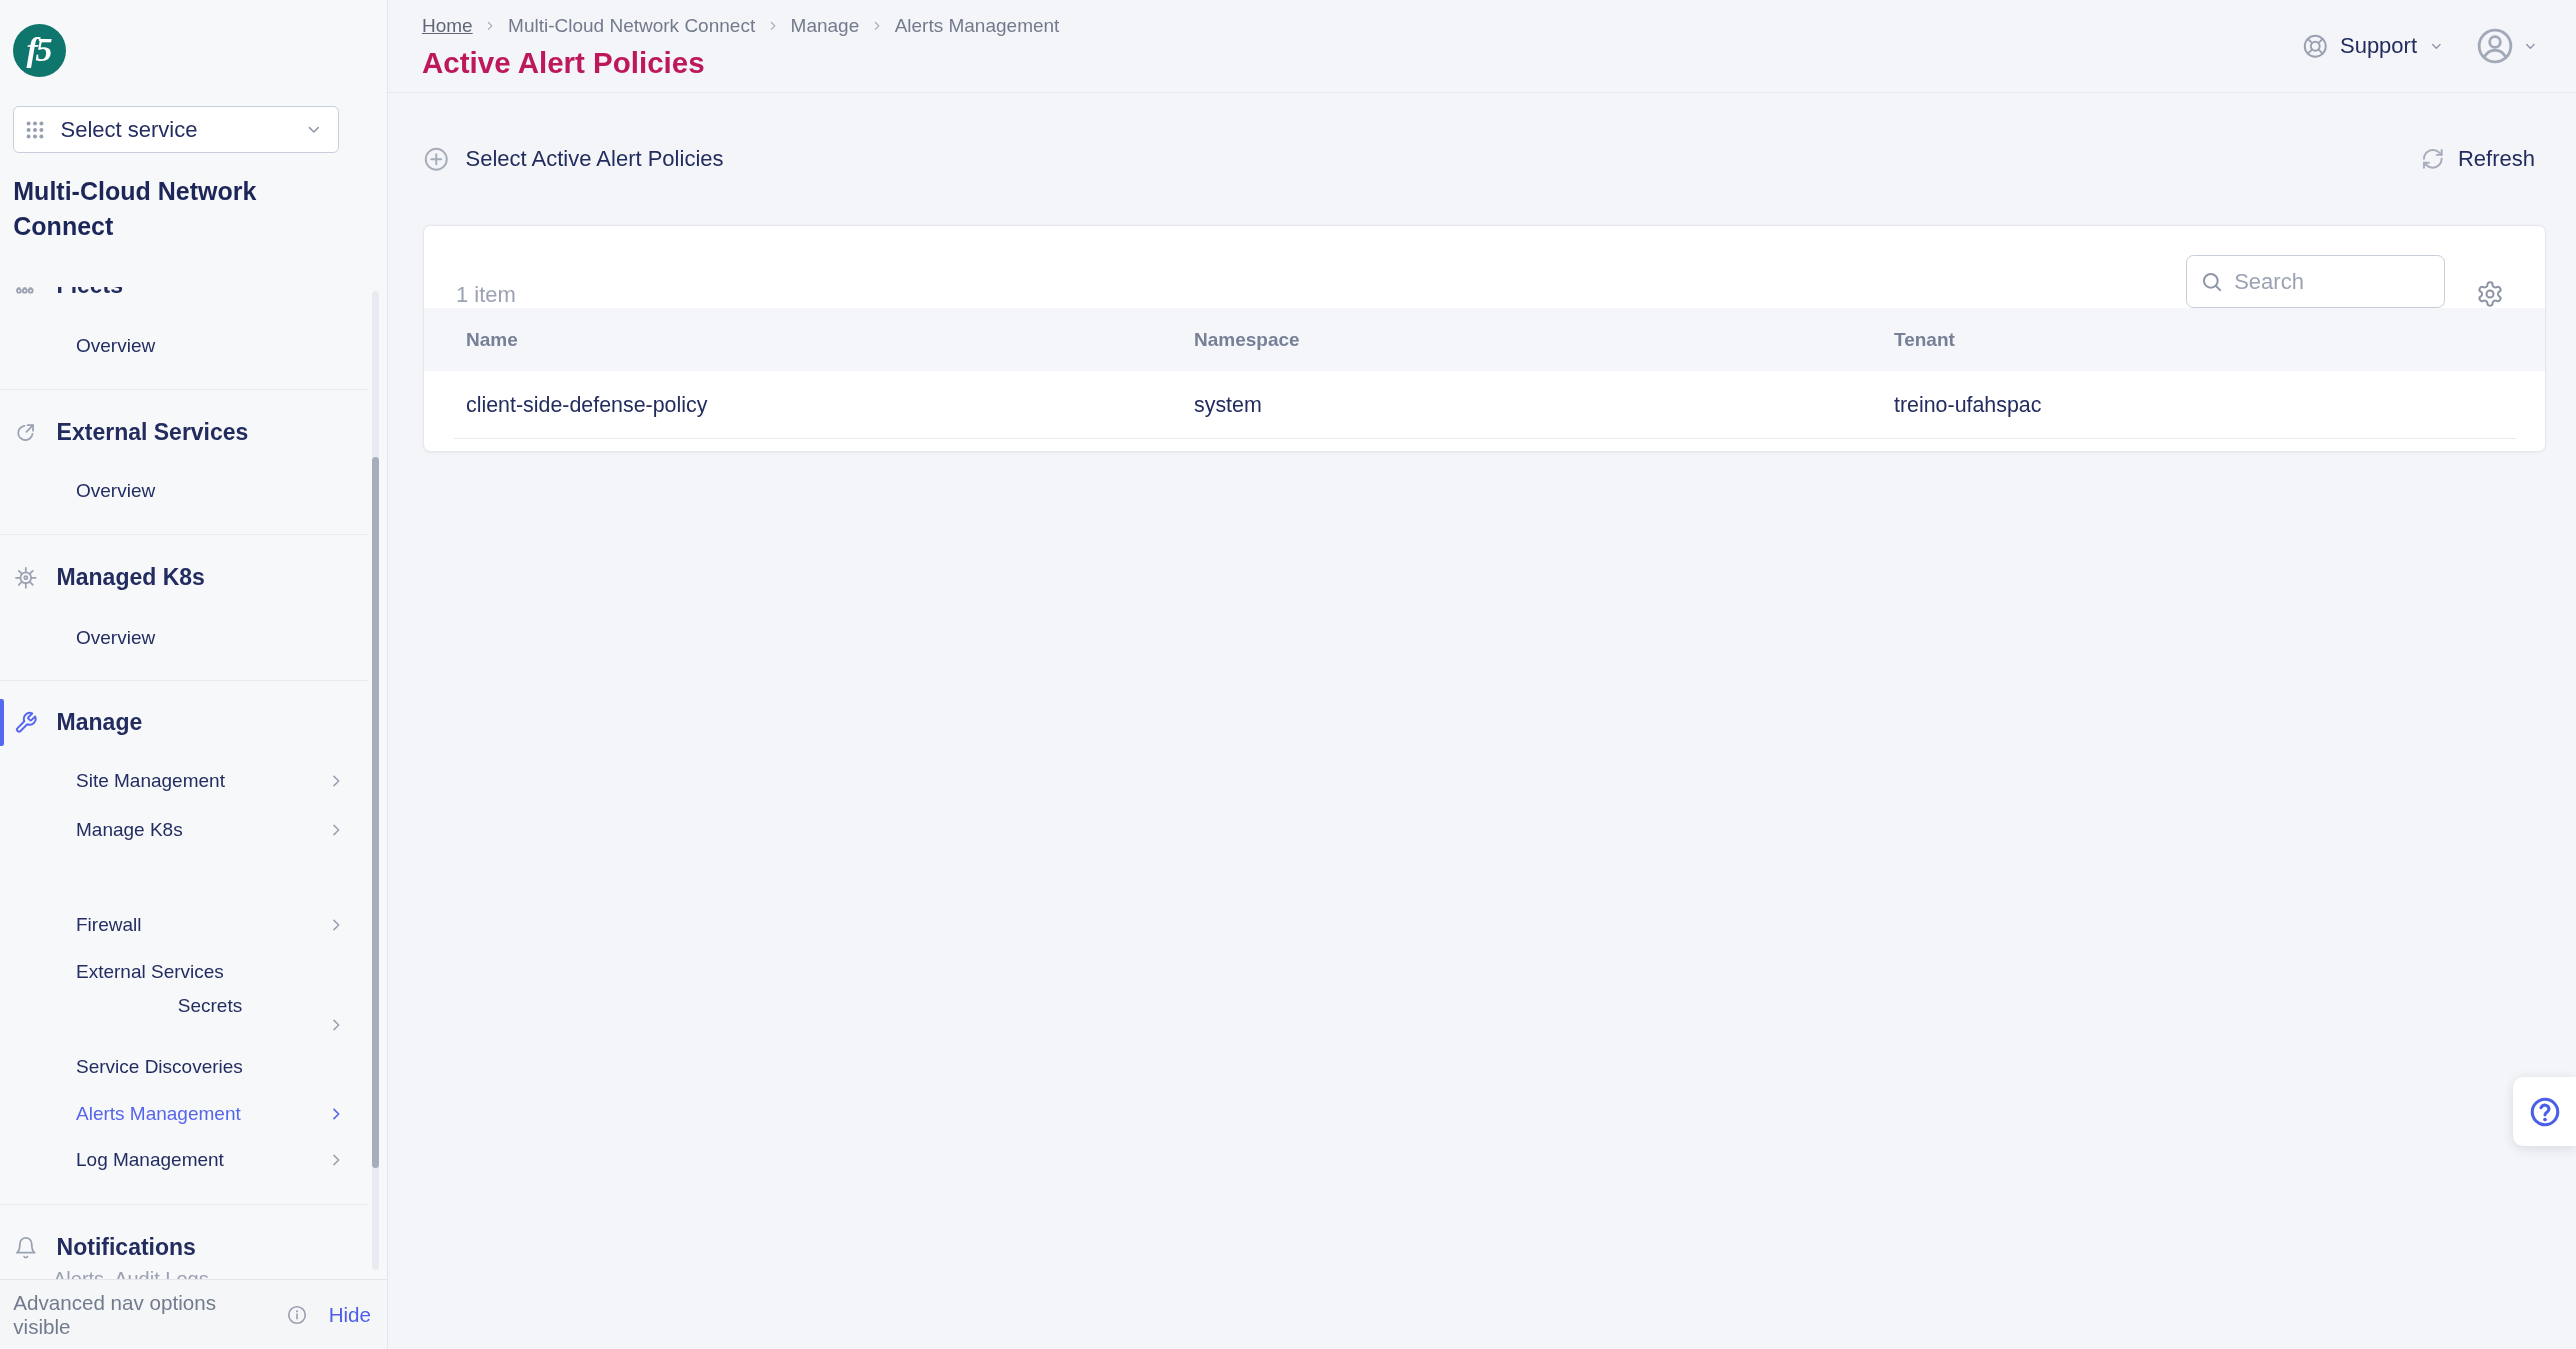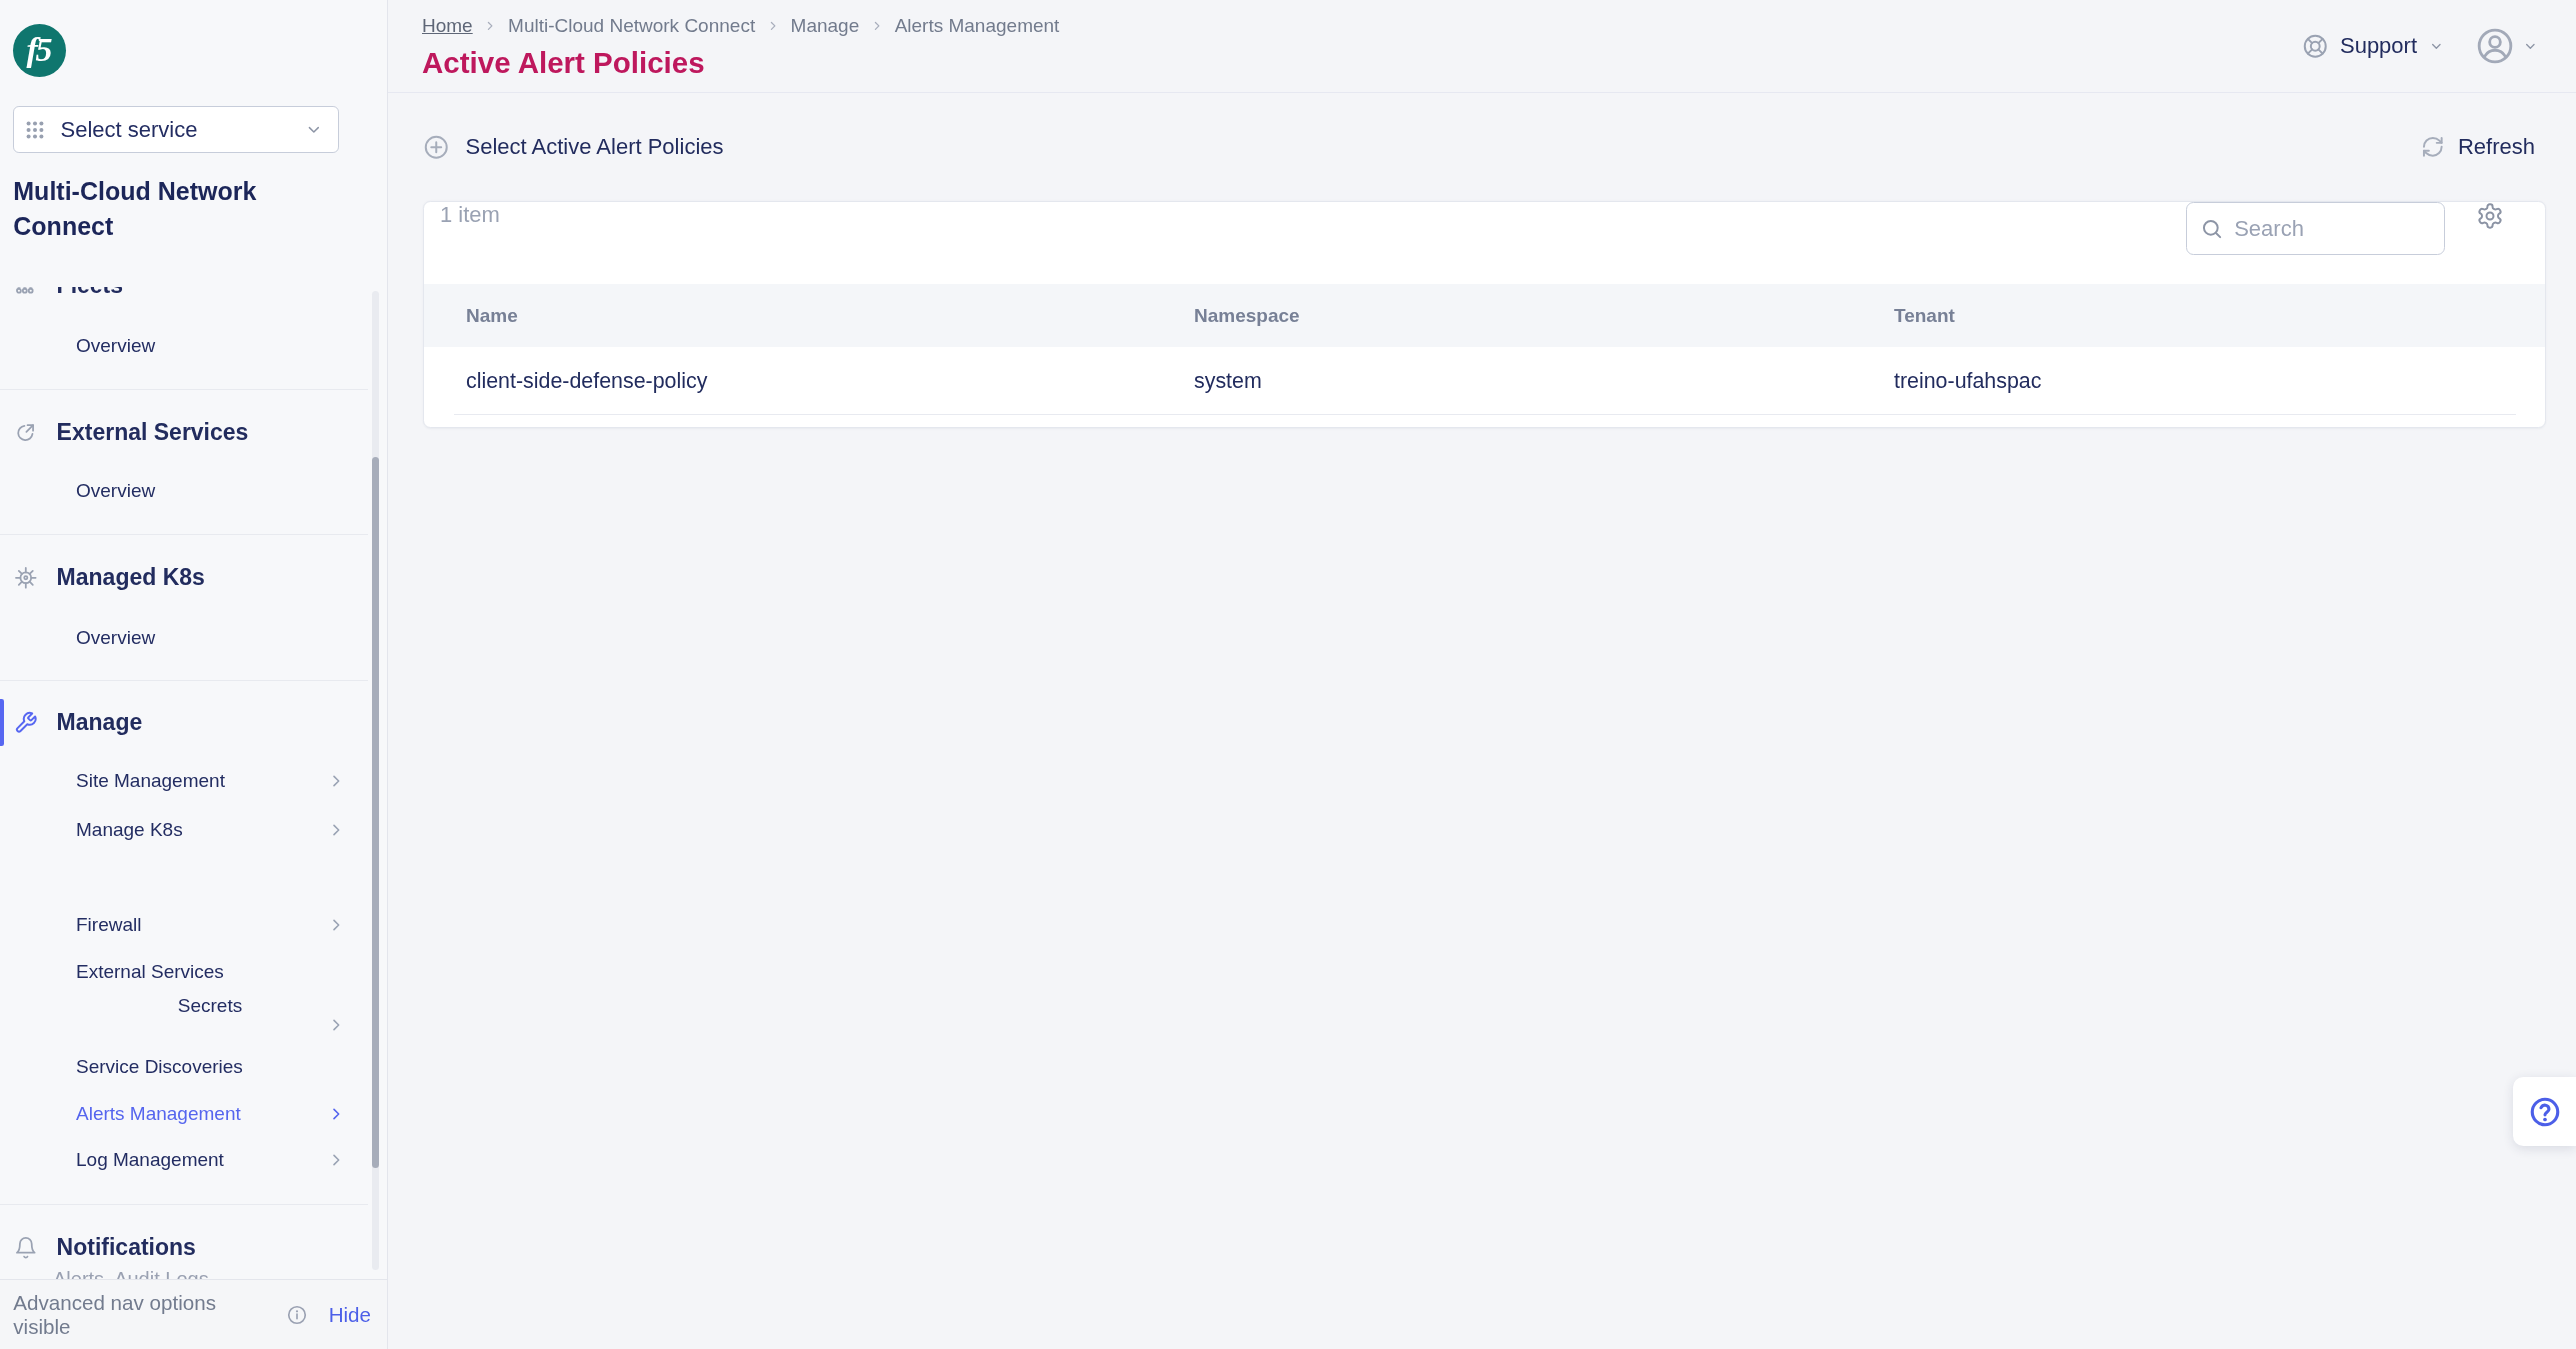--- a/index.html
+++ b/index.html
@@ -93,21 +93,21 @@
     position:absolute; left:0; right:0; bottom:0; height:70px;
     background:#f5f6f8; border-top:0.7px solid #e4e6ec;
     display:flex; align-items:center; gap:14.7px;
     padding:0 16px 0 13.3px;
     font-size:20.6px; color:#727b8e;
   }
   .sidebar-footer .info-icon { color:#9aa1b2; }
   .hide-link { color:#4c5fe8; cursor:pointer; margin-left:5.9px; }
 
   
-  .main { flex:1; position:relative; display:flex; flex-direction:column; background:#f4f5f8; }
+  .main { flex:1; position:relative; display:flex; flex-direction:column; background:#f4f5f8;gap:12px; }
 
   .main-header {
     flex:none; height:93px;
     border-bottom:0.7px solid #e6e8f1;
     display:flex; justify-content:space-between;
     padding:0 38px 0 34px;
   }
   .header-left { display:flex; flex-direction:column; justify-content:center; gap:8.8px; padding-top:2.9px; }
   .breadcrumb { display:flex; align-items:center; gap:11.8px; font-size:19px; color:#727b8d; }
   .crumb-home { color:#5e6677; text-decoration:underline; cursor:pointer; }
@@ -131,22 +131,22 @@
   .refresh-btn .icon { color:#a6adbb; }
 
   .card {
     margin:0 30px 0 35px; height:227px;
     background:#fff;
     border:0.7px solid #e4e7ee; border-radius:7.4px;
     box-shadow:0 0.7px 2.2px rgba(25,35,70,0.05);
     overflow:hidden;
   }
   .card-head {
-    height:82px; display:flex; align-items:flex-start;
-    padding:0 41px 0 16px;
+    height:82px; display:flex; align-items:flex-end;
+    padding:0 41px 0 32px;
   }
   .items-count { font-size:22px; color:#9aa2b3; flex:1; }
   .search-box {
     width:259px; height:53px;
     border:1.5px solid #c7cdda; border-radius:7.4px; background:#fff;
     display:flex; align-items:center; gap:10.3px; padding:0 13.3px;
   }
   .search-box .icon { color:#8d95a6; flex:none; }
   .search-box input {
     border:none; outline:none; background:transparent;

